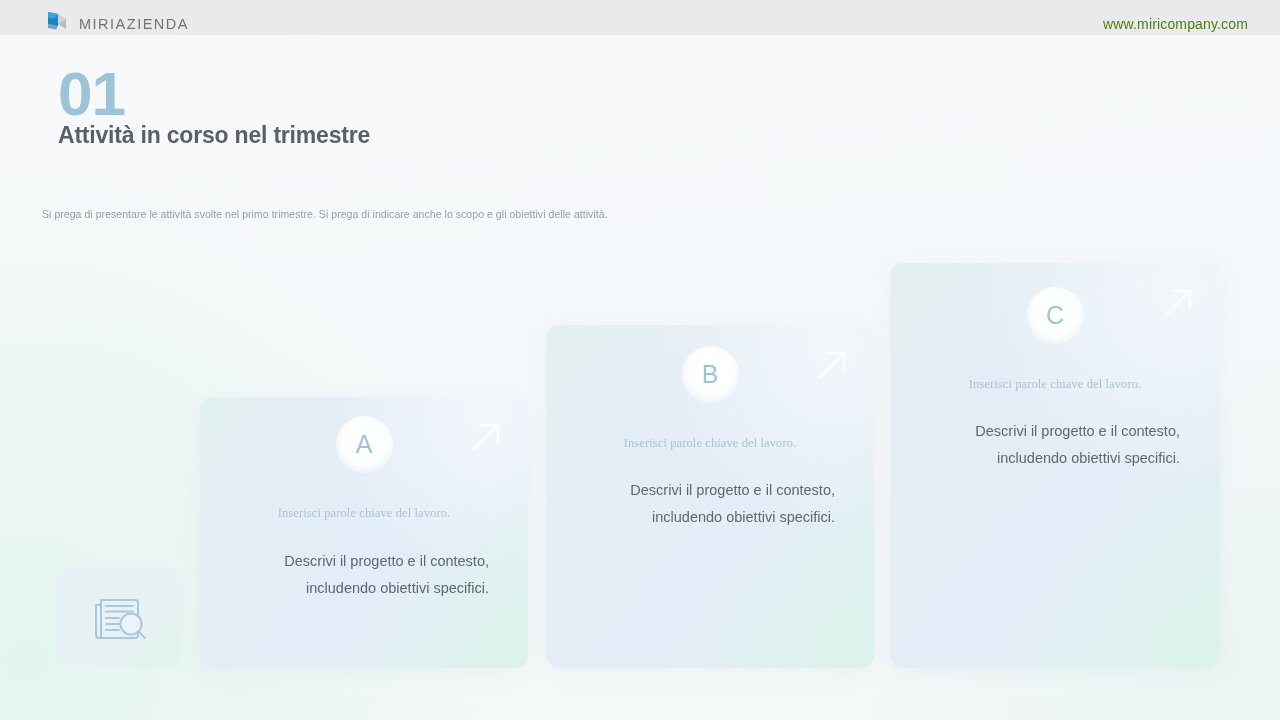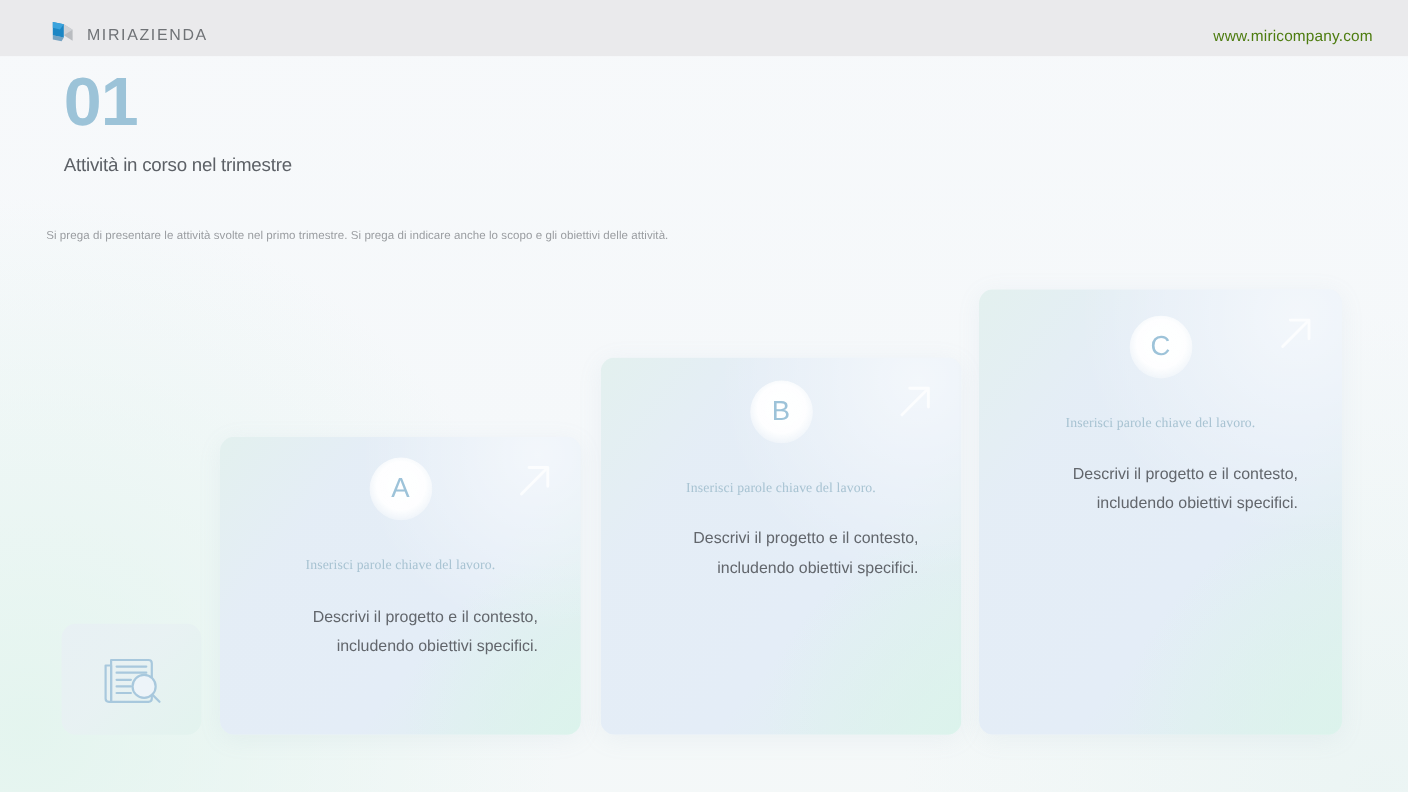--- a/index.html
+++ b/index.html
@@ -28,21 +28,21 @@
       radial-gradient(circle at 98% 100%, rgba(228,242,240,0.55) 0%, rgba(228,242,240,0) 30%),
       linear-gradient(175deg, #f7f9fb 0%, #f5f8fa 55%, #f4f8f8 100%);
     overflow: hidden;
   }
 
   
   .topbar {
     position: absolute;
     top: 0; left: 0;
     width: 1280px;
-    height: 51px;
+    height: 35px;
     background: #eaeaec;
     display: flex;
     align-items: center;
     padding: 12px 32px 0 46px;
   }
 
   .brand {
     display: flex;
     align-items: center;
     gap: 11px;
@@ -81,23 +81,22 @@
 
   .kicker {
     font-size: 62px;
     font-weight: 700;
     line-height: 0.92;
     color: #9cc3d8;
     letter-spacing: -1px;
   }
 
   .title {
-    margin-top: 18px;
-    font-size: 17px;
-    font-weight: 400;
+    font-size: 23px;
+    font-weight: 700;
     color: #5c6066;
     letter-spacing: -0.2px;
     white-space: nowrap;
   }
 
   .subtitle {
     position: absolute;
     left: 42px;
     top: 208px;
     font-size: 10.5px;

